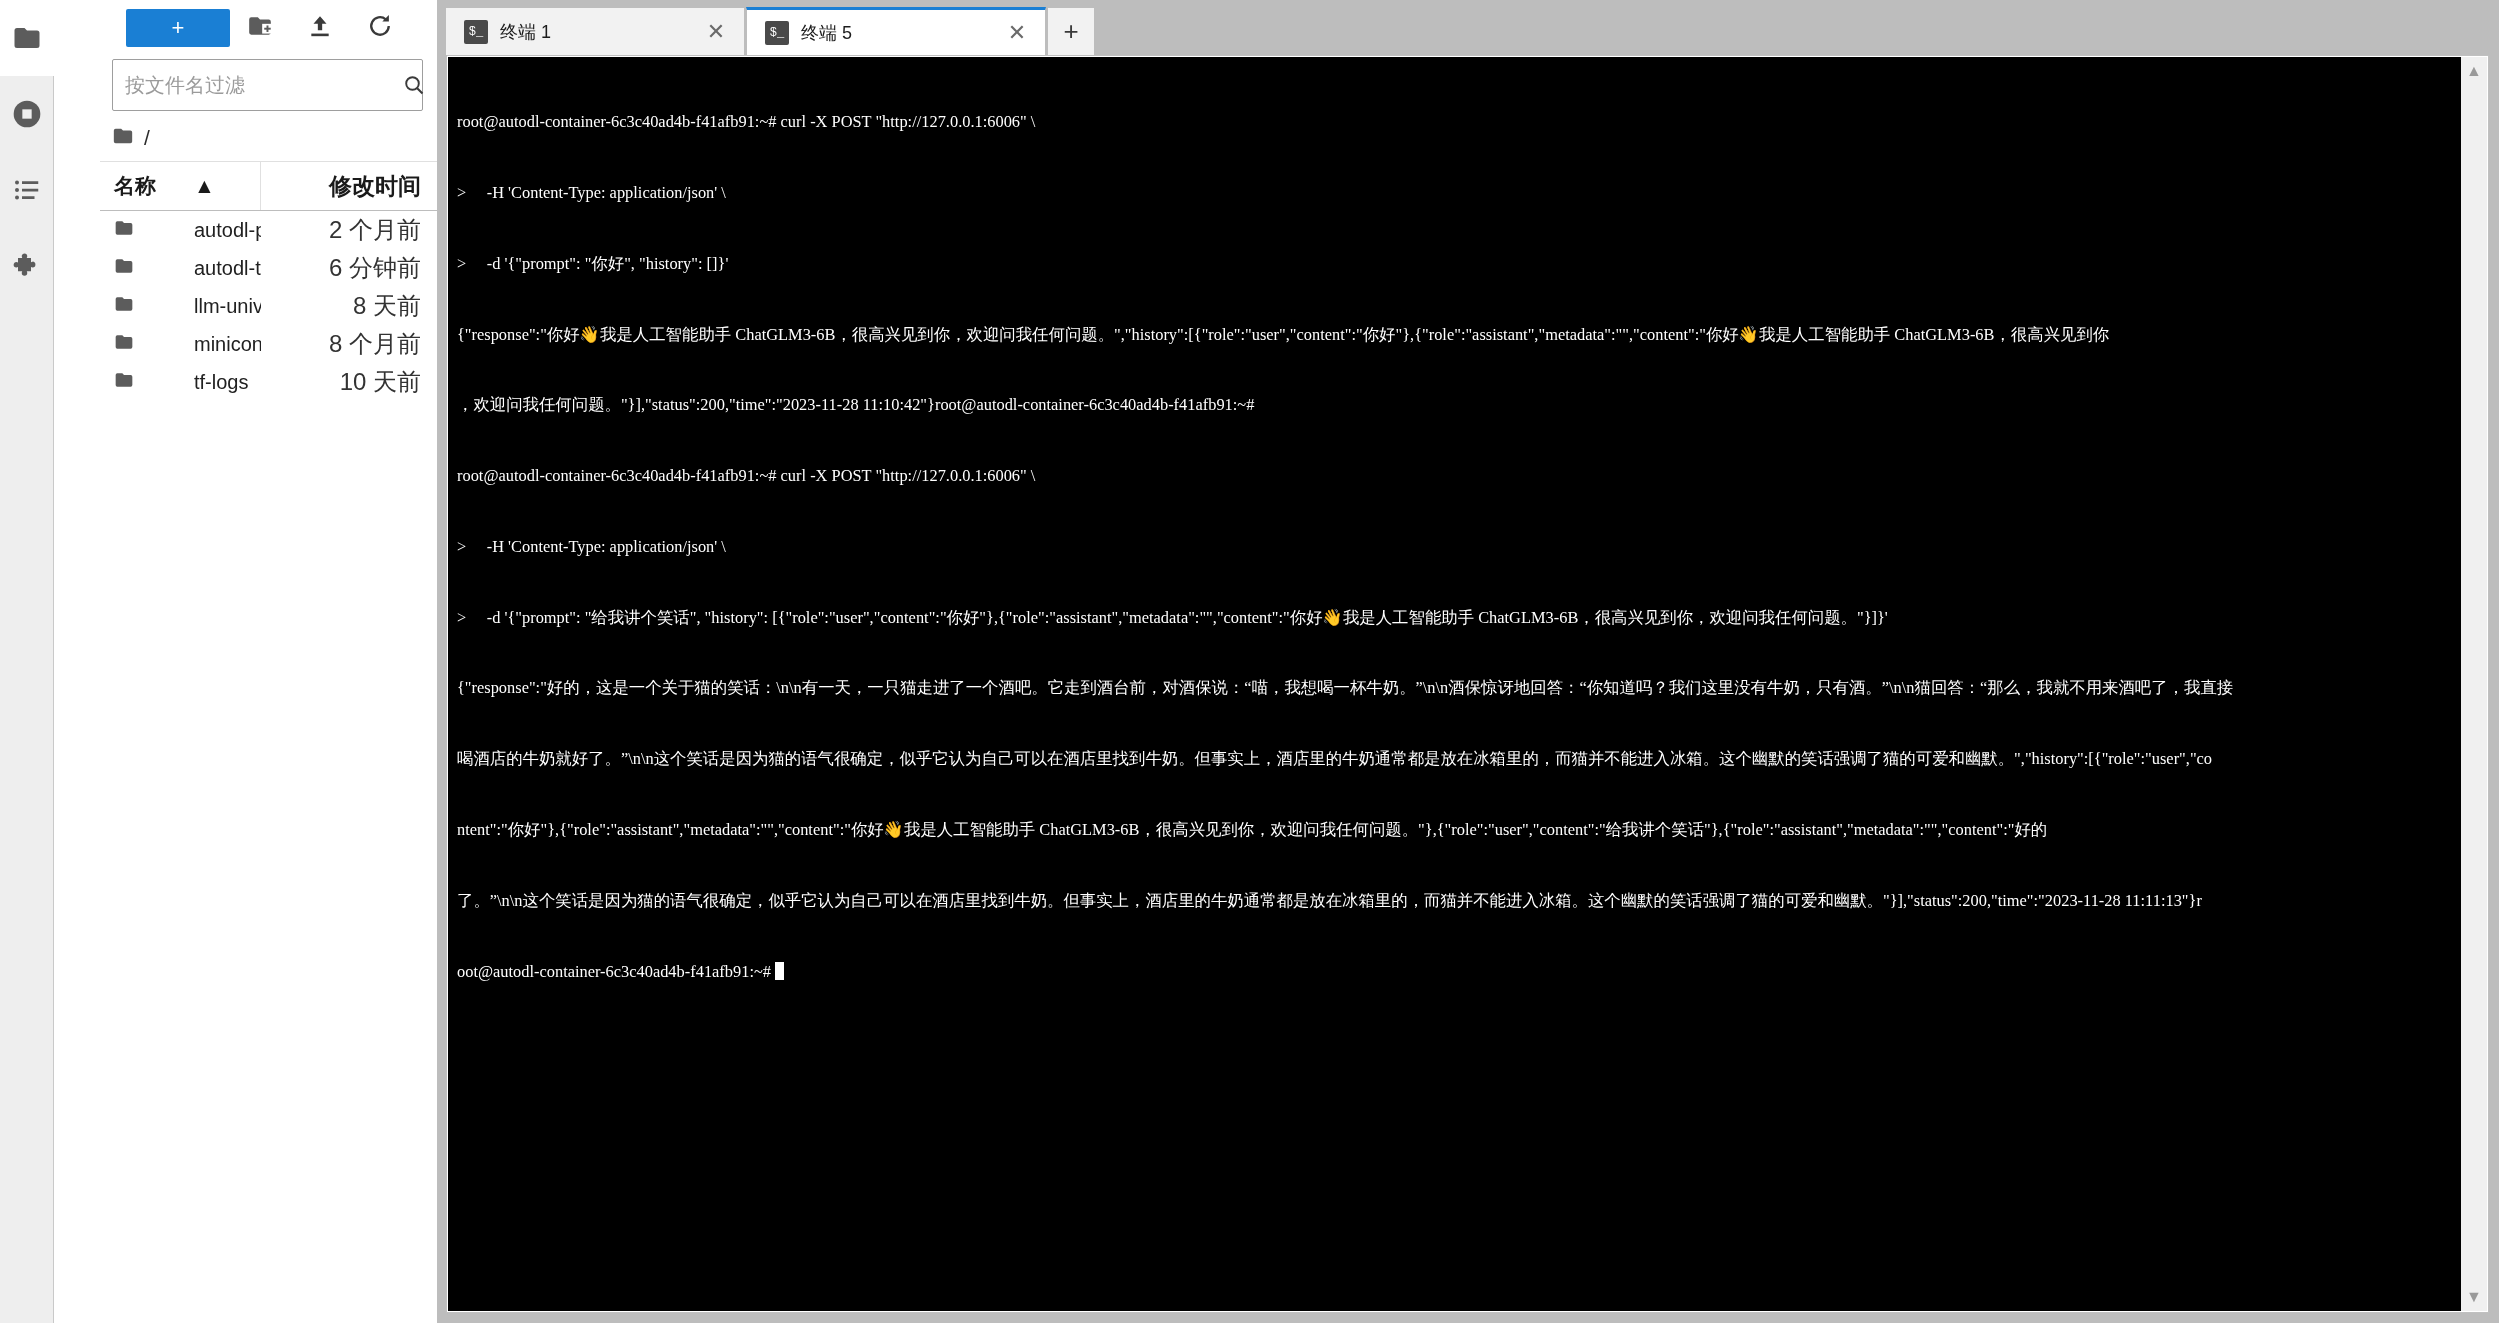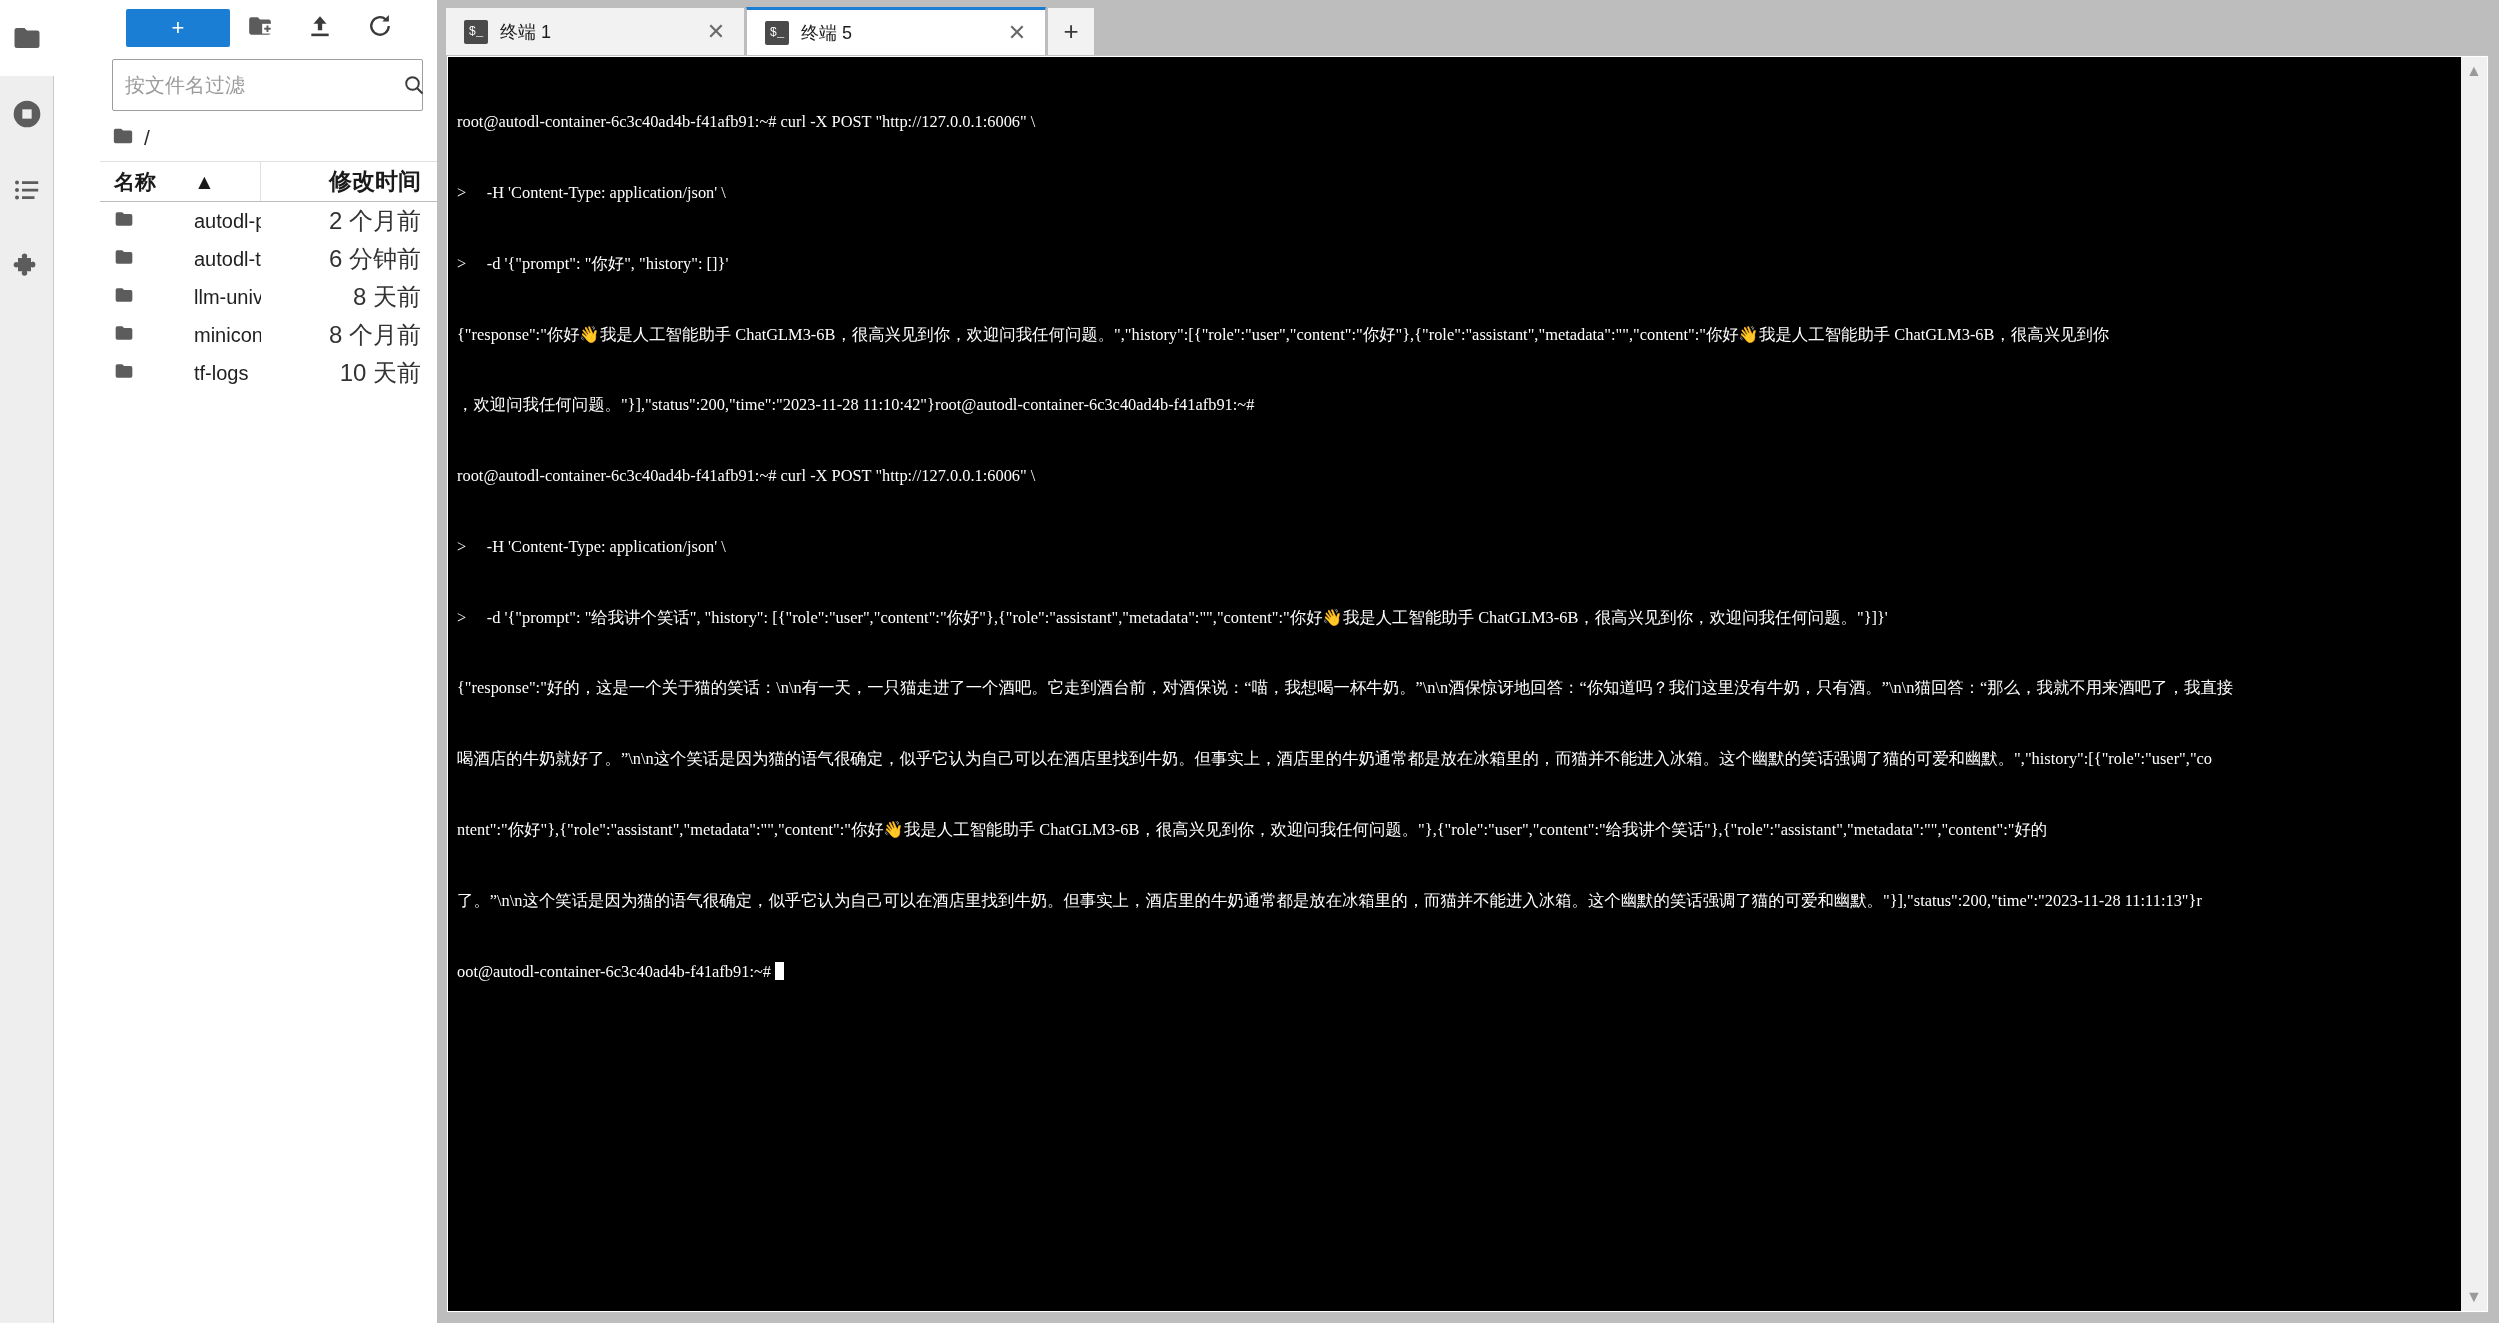--- a/index.html
+++ b/index.html
@@ -129,21 +129,21 @@
     cursor: pointer;
   }
   .breadcrumb .bc-text {
     font-size: 21px;
     color: #2b2b2b;
   }
   .fb-header {
     display: flex;
     border-top: 1px solid #e0e0e0;
     border-bottom: 1px solid #bdbdbd;
-    height: 41px;
+    height: 50px;
     align-items: stretch;
     margin-left: 46px;
   }
   .fb-header .col-name {
     flex: 1;
     display: flex;
     align-items: center;
     padding-left: 14px;
     font-weight: bold;
     font-size: 21px;

